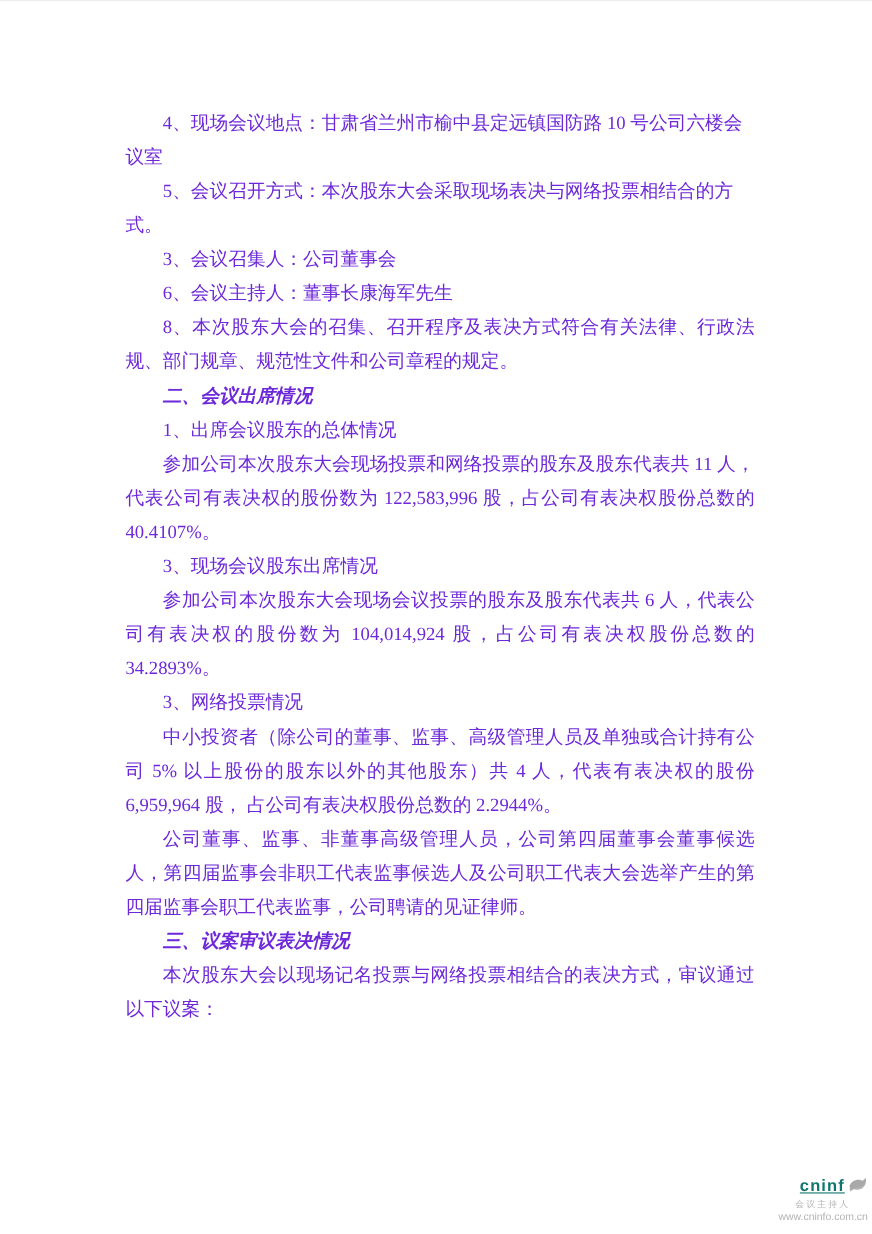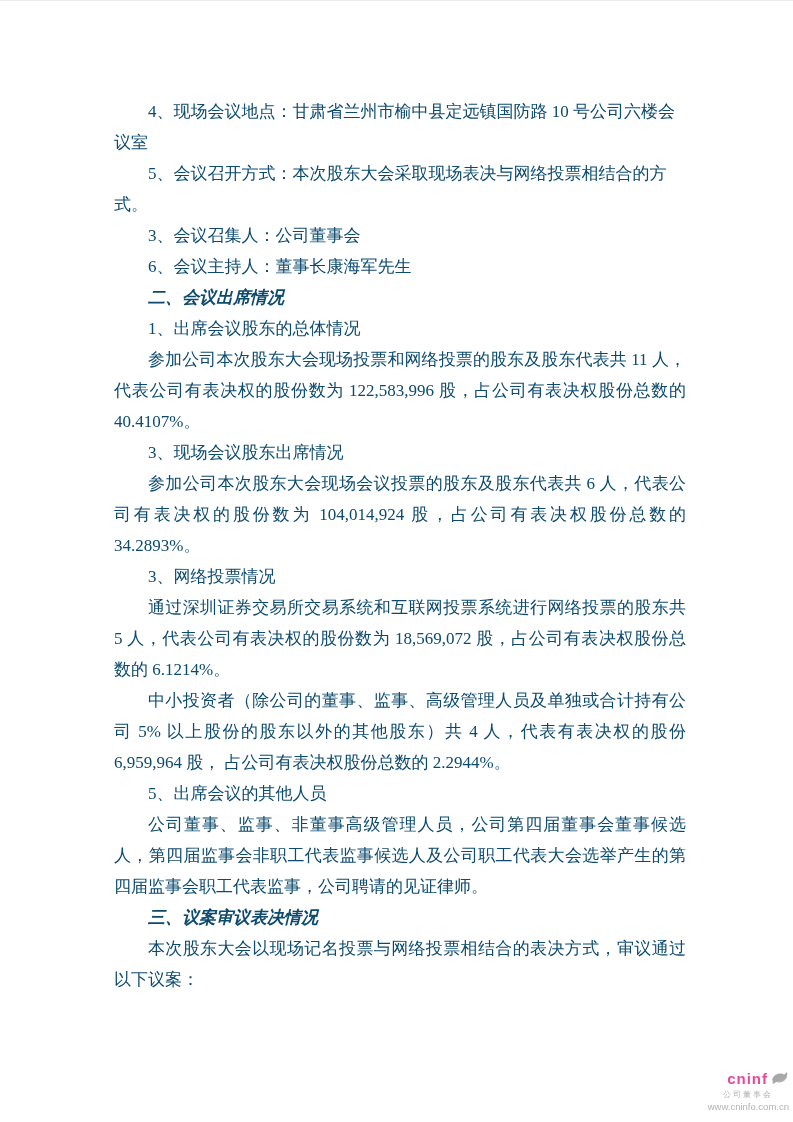--- a/index.html
+++ b/index.html
@@ -13,21 +13,21 @@
     position: relative;
     width: 793px; height: 1122px;
     background: #ffffff;
     border-top: 1px solid #ececec;
   }
   .doc-body {
     position: absolute;
     left: 114px;
     top: 95px;
     width: 572px;
-    color: #0c4a6e;
+    color: #6d28d9;
     font-size: 17px;
     line-height: 31px;
     text-align: justify;
     text-justify: inter-ideograph;
   }
   .doc-body p {
     text-indent: 2em;
     margin: 0;
   }
   .p-heading {
@@ -53,21 +53,22 @@
   .cninfo .brand-row {
     display: flex;
     align-items: center;
     justify-content: flex-end;
     gap: 2px;
   }
   .cninfo .brand-text {
     font-weight: bold;
     font-size: 15px;
     letter-spacing: 1px;
-    color: #ec4899;
+    color: #0f766e;
+    text-decoration: underline;
   }
   .cninfo .brand-cn {
     font-size: 8px;
     letter-spacing: 2px;
     color: #b3b3b3;
     margin-top: 2px;
     padding-right: 16px;
   }
   .cninfo .brand-url {
     font-size: 9.5px;
@@ -79,41 +80,40 @@
 </head>
 <body>
 
 <div class="page">
 
   <div class="doc-body">
       <p class="p-item">4、现场会议地点：甘肃省兰州市榆中县定远镇国防路 10 号公司六楼会议室</p>
       <p class="p-item">5、会议召开方式：本次股东大会采取现场表决与网络投票相结合的方式。</p>
       <p class="p-item">3、会议召集人：公司董事会</p>
       <p class="p-item">6、会议主持人：董事长康海军先生</p>
+      <p class="p-para">8、本次股东大会的召集、召开程序及表决方式符合有关法律、行政法规、部门规章、规范性文件和公司章程的规定。</p>
       <p class="p-heading">二、会议出席情况</p>
       <p class="p-item">1、出席会议股东的总体情况</p>
       <p class="p-para">参加公司本次股东大会现场投票和网络投票的股东及股东代表共 11 人，代表公司有表决权的股份数为 122,583,996 股，占公司有表决权股份总数的 40.4107%。</p>
       <p class="p-item">3、现场会议股东出席情况</p>
       <p class="p-para">参加公司本次股东大会现场会议投票的股东及股东代表共 6 人，代表公司有表决权的股份数为 104,014,924 股，占公司有表决权股份总数的 34.2893%。</p>
       <p class="p-item">3、网络投票情况</p>
-      <p class="p-para">通过深圳证券交易所交易系统和互联网投票系统进行网络投票的股东共 5 人，代表公司有表决权的股份数为 18,569,072 股，占公司有表决权股份总数的 6.1214%。</p>
       <p class="p-para">中小投资者（除公司的董事、监事、高级管理人员及单独或合计持有公司 5% 以上股份的股东以外的其他股东）共 4 人，代表有表决权的股份 6,959,964 股， 占公司有表决权股份总数的 2.2944%。</p>
-      <p class="p-item">5、出席会议的其他人员</p>
       <p class="p-para">公司董事、监事、非董事高级管理人员，公司第四届董事会董事候选人，第四届监事会非职工代表监事候选人及公司职工代表大会选举产生的第四届监事会职工代表监事，公司聘请的见证律师。</p>
       <p class="p-heading">三、议案审议表决情况</p>
       <p class="p-para">本次股东大会以现场记名投票与网络投票相结合的表决方式，审议通过以下议案：</p>
     </div>
 
   <div class="cninfo">
     <div class="brand-row">
       <span class="brand-text">cninf</span>
       <span class="swirl-icon">
         <svg width="19" height="17" viewBox="0 0 24 22" aria-hidden="true">
           <path d="M2.5 13.5 C4.5 6.5 13 3.5 18.5 7.5 L21.5 3.5 C23 7.5 21.5 11.5 18 13.5 C13.5 16.2 7.5 15 5.5 19 Z" fill="#a9a9a9"></path>
           <path d="M21.5 10.5 C19.5 17 11.5 19.5 6.5 16 L3.5 20 C2 16 3.5 12.5 7 10.5 C11.5 8 17.5 9.5 19.5 5.5 Z" fill="#a9a9a9" opacity="0.85"></path>
         </svg>
       </span>
     </div>
-    <div class="brand-cn">公司董事会</div>
+    <div class="brand-cn">会议主持人</div>
     <div class="brand-url">www.cninfo.com.cn</div>
   </div>
 
 </div>
 
 </body></html>

